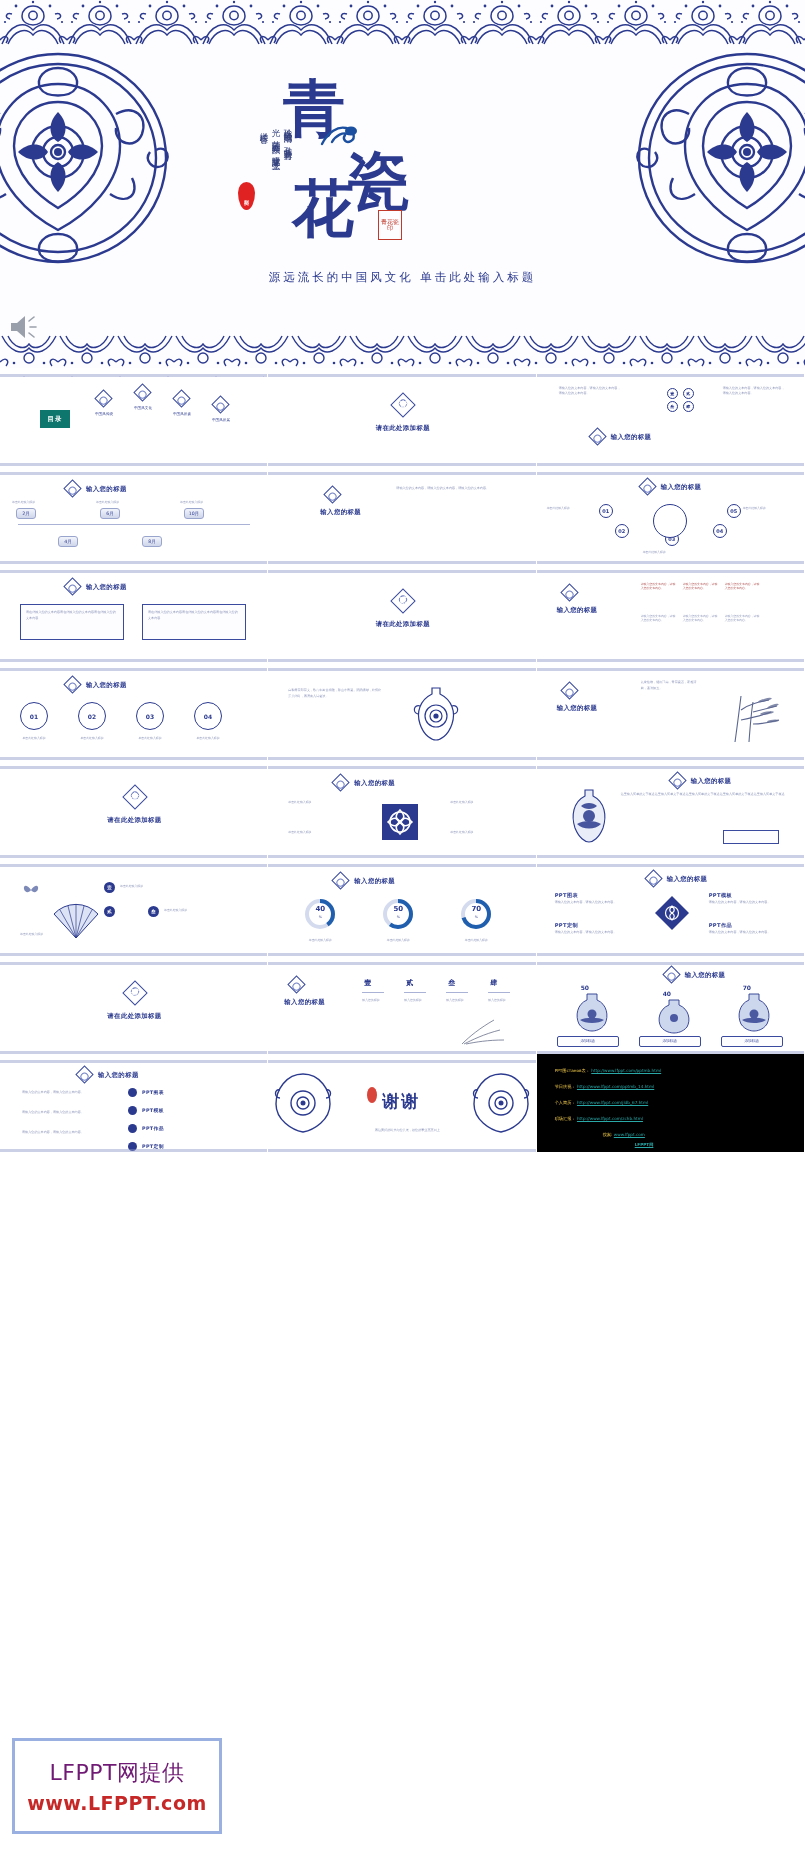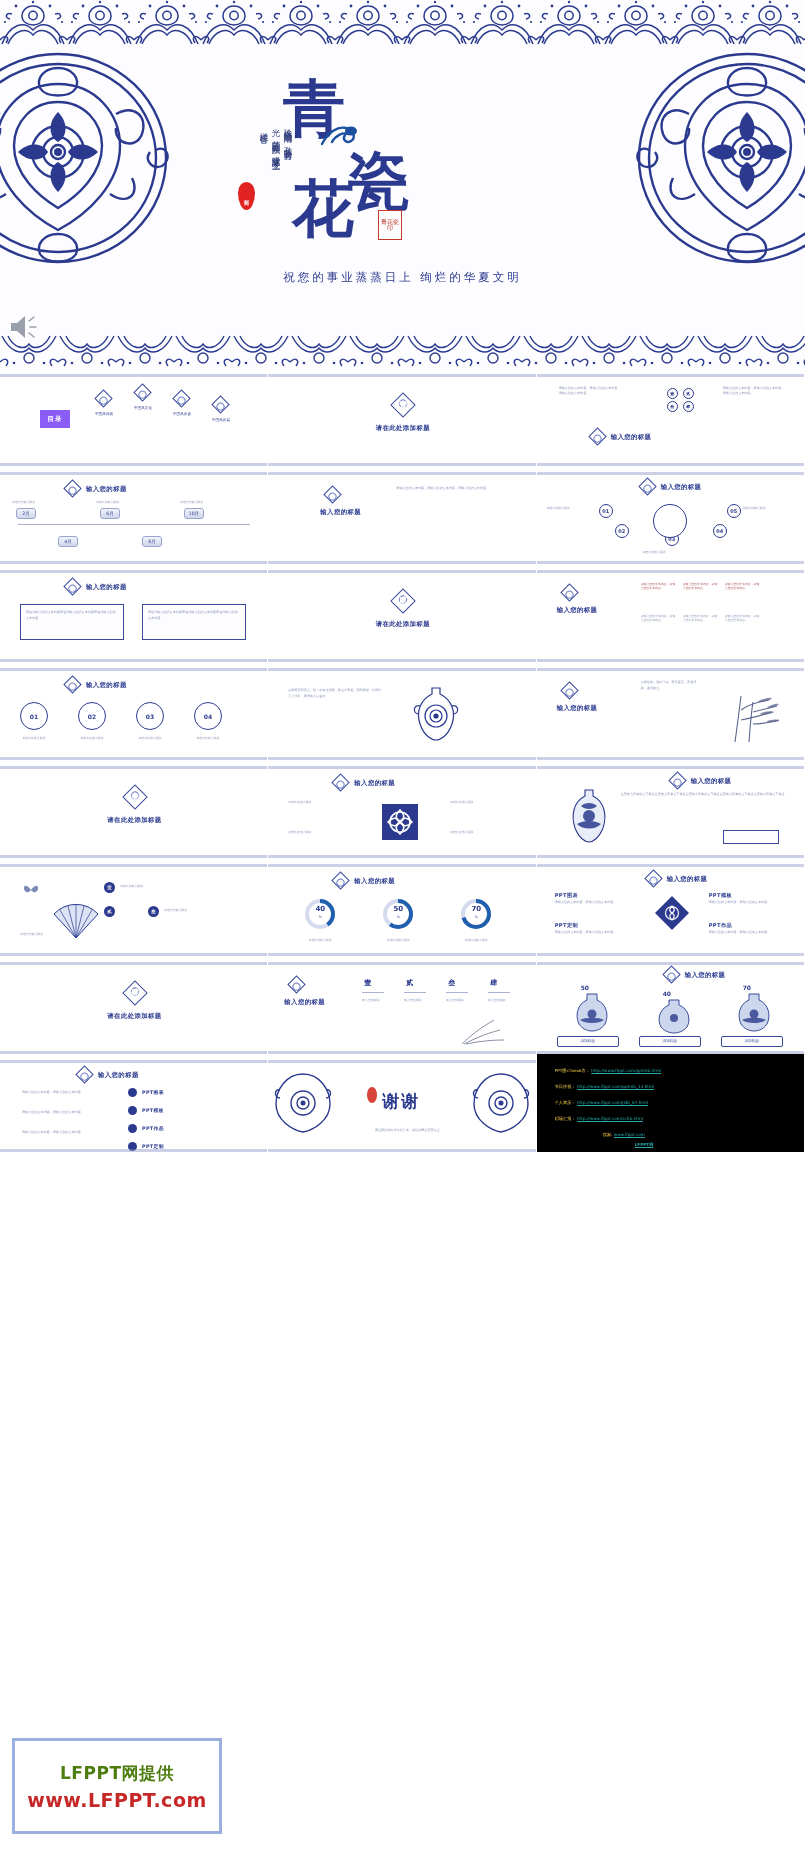--- a/index.html
+++ b/index.html
@@ -162,41 +162,41 @@
     border:1px solid #9aa5ce;
     color:#2b3a8f; font-size:4.6px;
     display:flex;align-items:center;justify-content:center;
   }
   .boxed {
     position:absolute; border:1px solid #3a4a9e; background:#fdfdff;
   }
   .hr-line { position:absolute; background:#aab3d6; height:1px; }
 
   .catalog-box {
-    position:absolute; background:#8b5cf6; color:#fff;
+    position:absolute; background:#0f766e; color:#fff;
     display:flex; align-items:center; justify-content:center;
     font-size:6.4px; letter-spacing:1px; font-weight:600;
   }
 
   .dark-link {
     position:absolute; font-size:4.2px; white-space:nowrap;
   }
   .dark-lbl { color:#ffd54f; }
   .dark-url { color:#2aa8a8; text-decoration:underline; }
 
   
   .watermark {
     position:absolute; left:12px; bottom:20px;
     width:210px; height:96px;
     border:3px solid #9ab0e0;
     background:#ffffff;
     display:flex; flex-direction:column;
     align-items:center; justify-content:center;
   }
-  .wm1 { color:#4d7c0f; font-size:17px; font-weight:700; letter-spacing:0.5px; }
+  .wm1 { color:#701a75; font-size:22px; font-weight:400; letter-spacing:0.5px; }
   .wm2 { color:#c62828; font-size:19px; font-weight:700; letter-spacing:0.5px; margin-top:4px; }
 
   .fan { position:absolute; }
   .vase { position:absolute; }
 </style>
 </head>
 <body>
 
 <div class="hero">
 
@@ -306,21 +306,21 @@
 
     <div class="seal-red">
       <span>赵美丽</span>
     </div>
 
     <div class="seal-box">
       <span>青花瓷印</span>
     </div>
   </div>
 
-  <div class="hero-sub">祝您的事业蒸蒸日上  绚烂的华夏文明</div>
+  <div class="hero-sub">源远流长的中国风文化  单击此处输入标题</div>
 
   <div class="band-bottom">
     <svg width="805" height="34" viewBox="0 0 805 34" preserveAspectRatio="none">
       <defs>
         <pattern id="pBot" x="0" y="0" width="58" height="34" patternUnits="userSpaceOnUse">
           <g fill="none" stroke="#2b3a8f" stroke-width="1.4">
             <path d="M2,2 C10,18 22,22 29,14 C36,22 48,18 56,2"></path>
             <path d="M8,2 C13,13 24,17 29,10 C34,17 45,13 50,2"></path>
             <circle cx="29" cy="24" r="5"></circle>
             <path d="M0,28 C6,22 10,27 6,32"></path>

